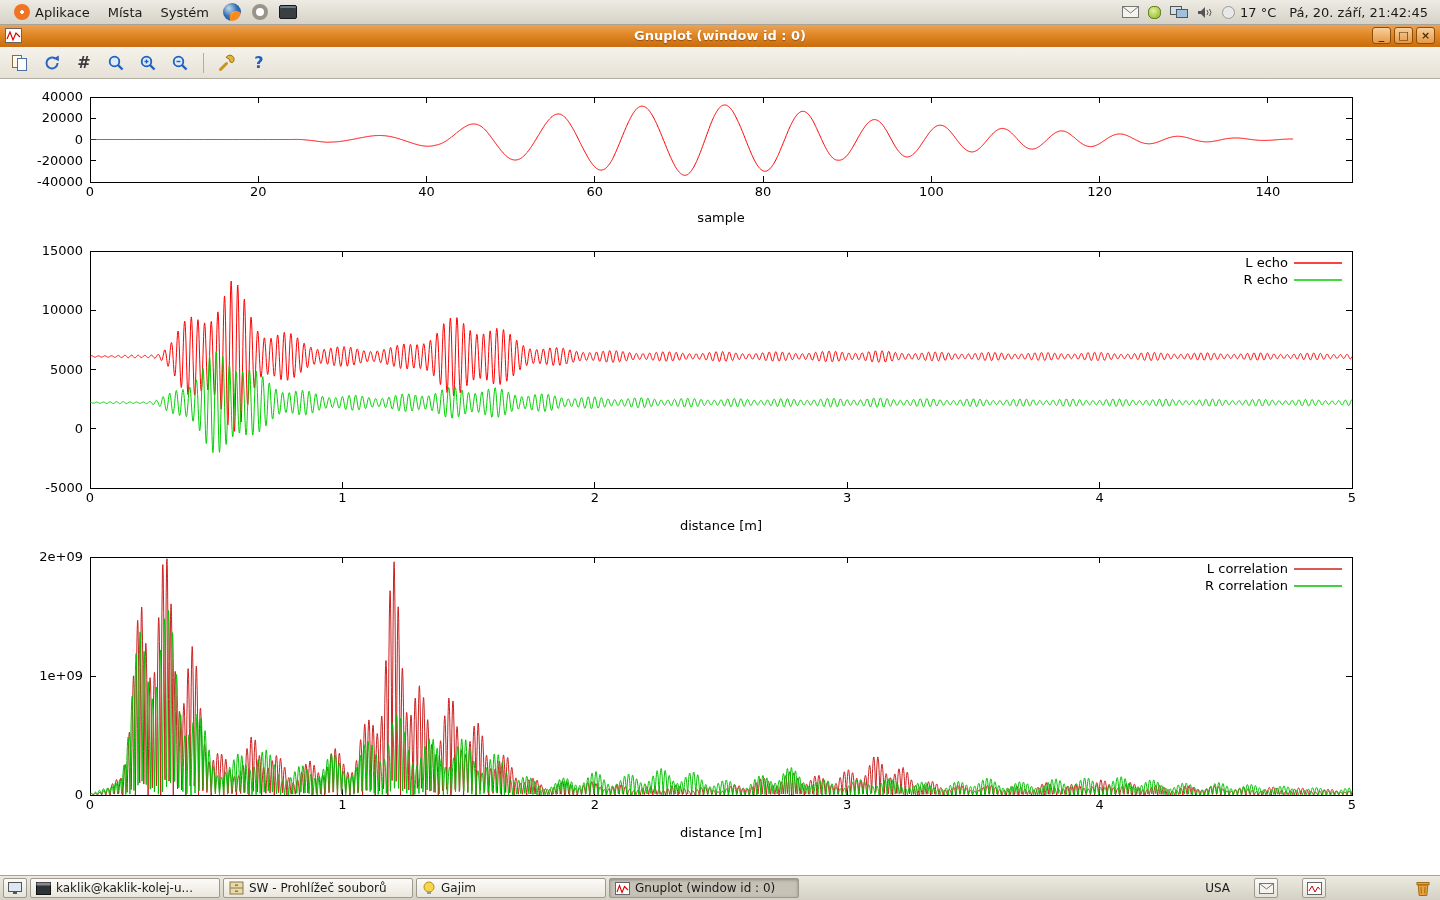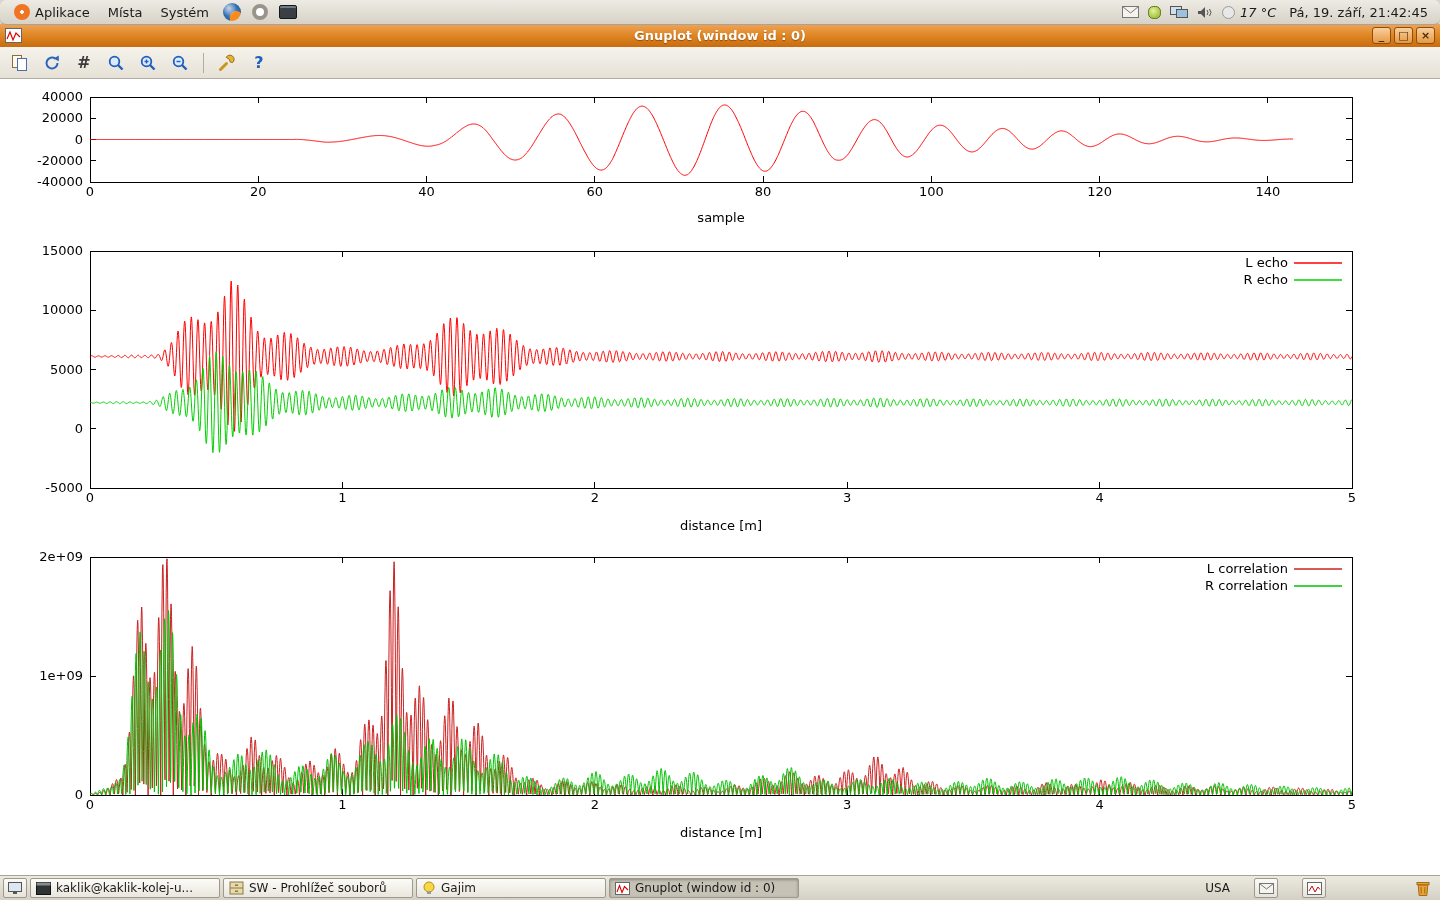--- a/index.html
+++ b/index.html
@@ -1,31 +1,31 @@
 <!DOCTYPE html>
 <html><head>
 <meta charset="utf-8">
 <style>
   *{box-sizing:border-box;margin:0;padding:0;}
   html,body{width:1440px;height:900px;}
   body{font-family:"DejaVu Sans","Liberation Sans",sans-serif;font-size:13px;color:#1a1a1a;background:#fff;}
   .screen{position:relative;width:1440px;height:900px;overflow:hidden;background:#d8d5ca;}
 
   
-  .panel{position:absolute;top:0;left:0;width:100%;height:24px;background:linear-gradient(#eeebe4,#d6d2c7);border-bottom:1px solid #a8a399;display:flex;align-items:center;padding:12px 6px;gap:2px;z-index:5;border-radius:6px;}
+  .panel{position:absolute;top:0;left:0;width:100%;height:24px;background:linear-gradient(#eeebe4,#d6d2c7);border-bottom:1px solid #a8a399;display:flex;align-items:center;padding:12px 6px;gap:2px;z-index:5;}
   .menu-item{display:flex;align-items:center;gap:5px;padding:2px 8px;border-radius:2px;cursor:default;}
   .ubuntu-logo{width:16px;height:16px;border-radius:50%;background:radial-gradient(circle at 50% 50%,#fff 15%,#f07421 17%);display:inline-block;}
   .launcher{width:22px;height:22px;margin:0 2px;display:inline-flex;align-items:center;justify-content:center;}
   .ff-icon{width:18px;height:18px;border-radius:50%;background:radial-gradient(circle at 32% 28%,rgba(255,255,255,.7),rgba(255,255,255,0) 45%),radial-gradient(circle at 72% 80%,#f68b1f 32%,rgba(0,0,0,0) 34%),radial-gradient(#4a90d9,#1d4f8b);}
   .help-icon{width:16px;height:16px;border-radius:50%;background:#fff;border:4px solid #98948a;}
   .scr-icon{width:18px;height:14px;background:#3a3f44;border:1px solid #15181b;border-radius:2px;box-shadow:inset 0 2px 0 #6e7a88;}
   .tray{margin-left:auto;display:flex;align-items:center;gap:9px;padding-right:2px;}
   .tray svg{display:block;}
   .gajim-dot{width:13px;height:13px;border-radius:40%;background:radial-gradient(circle at 40% 35%,#e4f29a,#8ab024);border:1px solid #5f7d12;}
-  .weather{display:flex;align-items:center;gap:5px;font-style:italic;}
+  .weather{display:flex;align-items:center;gap:5px;}
   .weather-dot{width:13px;height:13px;border-radius:50%;background:#e8e8e8;border:1px solid #9a9a9a;display:inline-block;}
   .clock{padding:0 4px;white-space:nowrap;}
 
   
   .window{position:absolute;top:24px;left:0;width:1440px;height:851px;background:#fff;}
   .titlebar{height:23px;background:linear-gradient(#f0a457,#dd831f 55%,#c86c10);display:flex;align-items:center;padding:0 5px;position:relative;}
   .win-icon{width:18px;height:16px;display:inline-flex;z-index:2;}
   .title{position:absolute;left:0;right:0;text-align:center;color:#fff;font-weight:bold;font-size:13px;text-shadow:0 1px 1px rgba(90,40,0,.55);}
   .win-buttons{margin-left:auto;display:flex;gap:3px;z-index:2;}
   .win-btn{width:19px;height:17px;border-radius:3px;border:1px solid #8f4e08;background:linear-gradient(#f8cf9e,#e69a44);color:#4c2a02;font-size:11px;font-weight:bold;display:flex;align-items:center;justify-content:center;line-height:1;}
@@ -97,21 +97,21 @@
         <svg width="16" height="13">
             <polygon points="1,5 4,5 8,1 8,12 4,8 1,8" fill="#555"></polygon>
             <path d="M10,4 q2,2.5 0,5" fill="none" stroke="#555"></path>
             <path d="M12.5,3 q3,3.5 0,7" fill="none" stroke="#555"></path>
           </svg>
       </span>
       <span class="weather">
         <span class="weather-dot"></span>
         <span>17 °C</span>
       </span>
-      <span class="clock">Pá, 19. září, 21:42:45</span>
+      <span class="clock">Pá, 20. září, 21:42:45</span>
     </div>
   </div>
 
   <div class="window">
     <div class="titlebar">
       <span class="win-icon">
         <svg width="17" height="15">
             <rect x="0.5" y="0.5" width="16" height="14" fill="#fff" stroke="#666"></rect>
             <polyline points="2,11 5,4 8,12 11,5 15,9" fill="none" stroke="#d00" stroke-width="1.2"></polyline>
           </svg>

